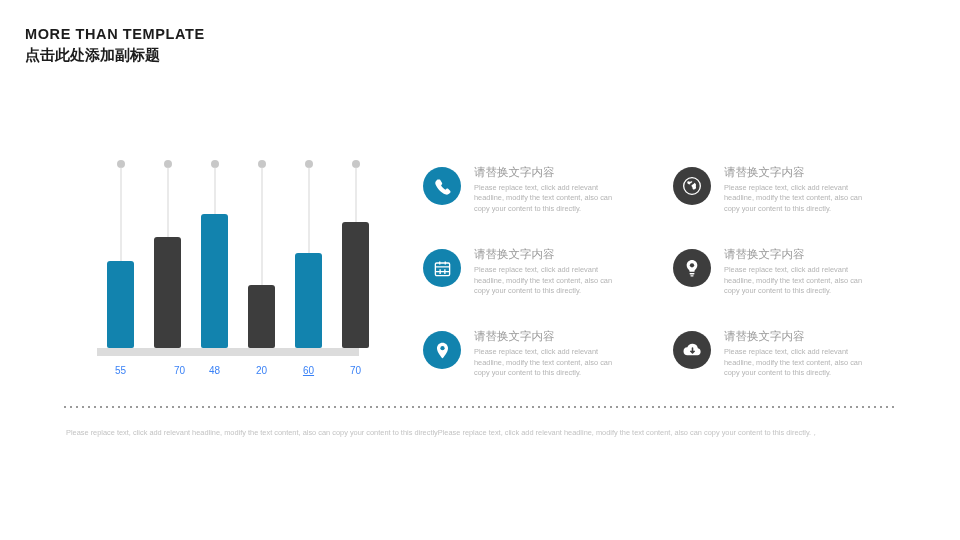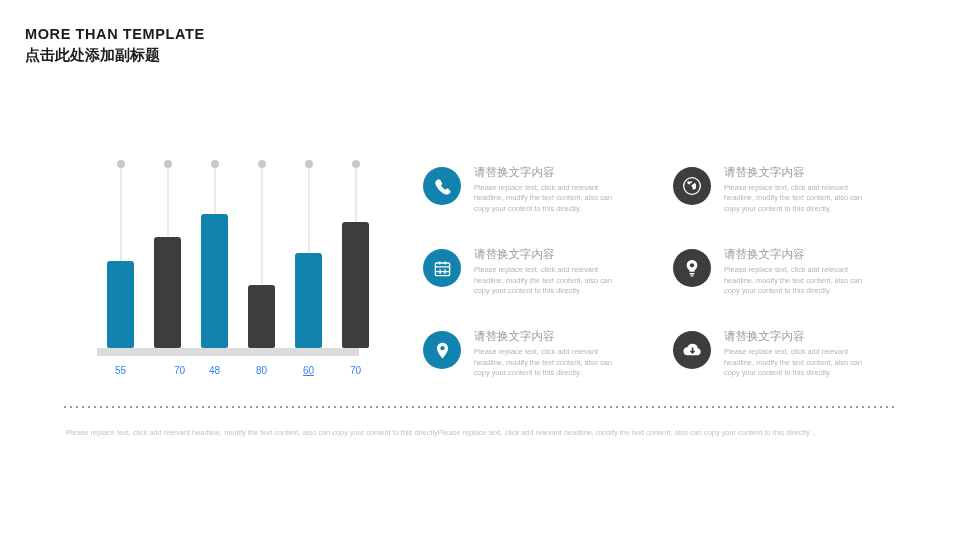--- a/index.html
+++ b/index.html
@@ -122,21 +122,21 @@
           <div class="dot"></div>
           <div class="stem" style="height: 55px;"></div>
           <div class="bar" style="height: 126px; background: rgb(61, 61, 61);"></div>
         </div>
       </div>
     <div class="baseline"></div>
     <div class="labels" id="labels">
         <div class="lbl" style="left: 10px;">55</div>
         <div class="lbl" style="left: 69px;">70</div>
         <div class="lbl" style="left: 104px;">48</div>
-        <div class="lbl" style="left: 151px;">80</div>
+        <div class="lbl" style="left: 151px;">20</div>
         <div class="lbl" style="left: 198px; text-decoration: underline;">60</div>
         <div class="lbl" style="left: 245px;">70</div>
       </div>
   </div>
 
   <div class="features" id="features">
       <div class="frow">
         <div class="fcell">
           <div class="ficon" style="background: rgb(18, 131, 174);">
             <svg width="19" height="19" viewBox="0 0 24 24">

